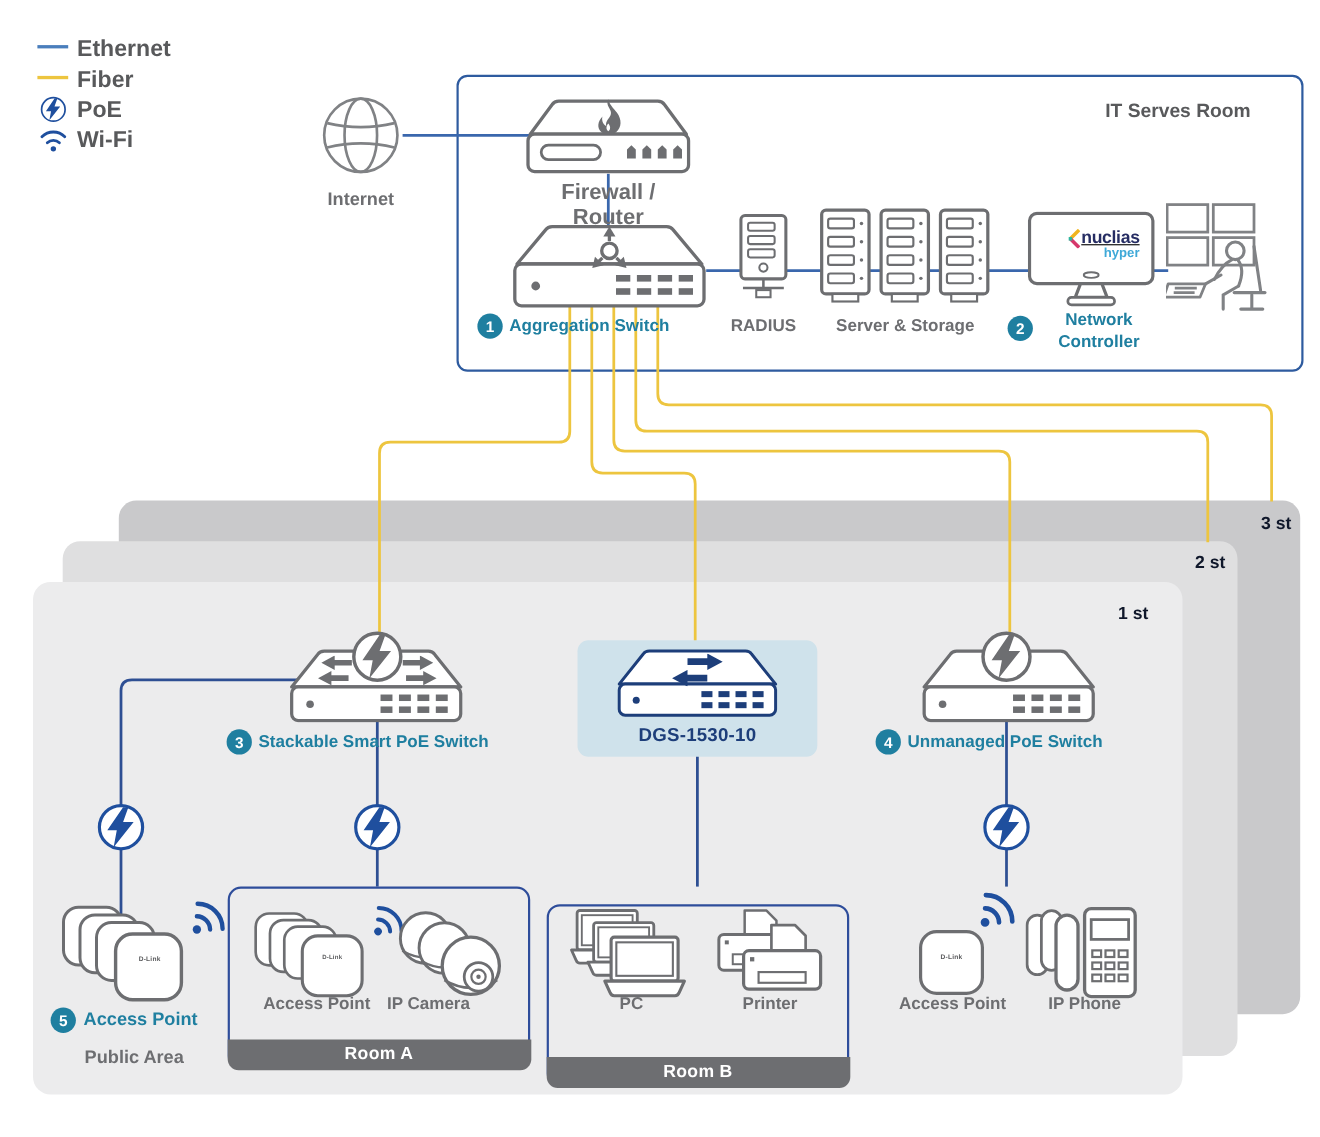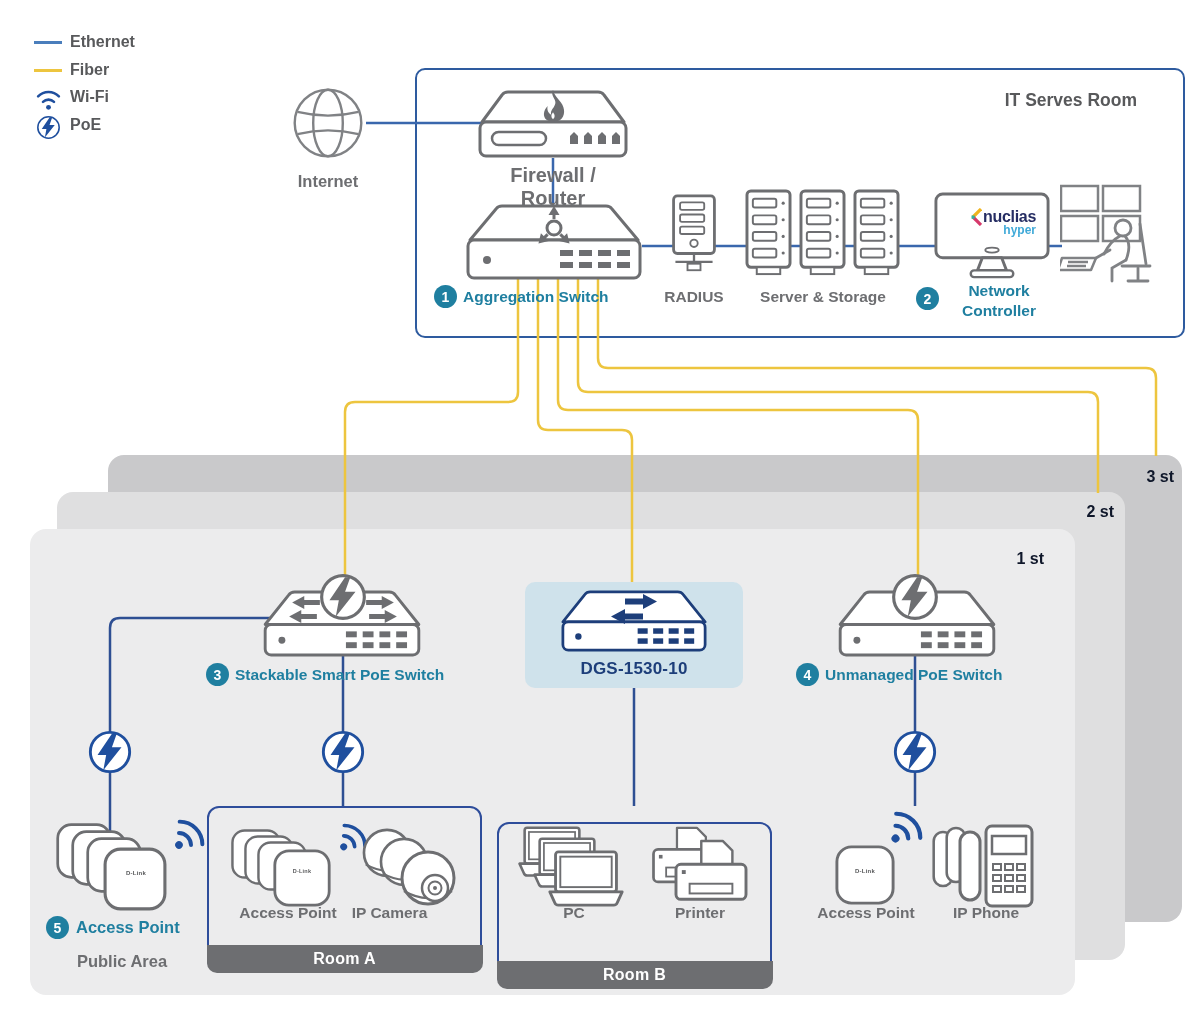--- a/index.html
+++ b/index.html
@@ -5,21 +5,21 @@
   html,body{margin:0;padding:0;background:#fff;}
   #canvas{position:relative;width:1200px;height:1034px;background:#fff;overflow:hidden;
           font-family:"Liberation Sans","DejaVu Sans",sans-serif;}
   .abs{position:absolute;}
   .z1{z-index:1}.z2{z-index:2}.z3{z-index:3}.z4{z-index:4}
   
   .glabel{color:#6d6e71;font-weight:700;font-size:15.5px;text-align:center;}
   .glabel-big{color:#6d6e71;font-weight:700;font-size:16.5px;text-align:center;}
   .teal-label{color:#1f7fa0;font-weight:700;font-size:15.5px;}
   .navy-label{color:#1d3e7a;font-weight:700;font-size:17px;text-align:center;letter-spacing:.2px;}
-  .dark-label{color:#58595b;font-weight:700;font-size:16px;}
+  .dark-label{color:#58595b;font-weight:700;font-size:21px;}
   .title{color:#58595b;font-weight:700;font-size:17.5px;}
   .floor-label{color:#0f172a;font-weight:700;font-size:16px;text-align:right;}
   .badge{width:23px;height:23px;border-radius:50%;background:#1f7fa0;color:#fff;
          display:flex;align-items:center;justify-content:center;
          font-size:14px;font-weight:700;}
   
   .it-box{border:2px solid #2e5b9f;border-radius:10px;background:#fff;}
   .floor{border-radius:16px;}
   .room-box{border:2.5px solid #2e4d9b;border-radius:12px;background:#ececed;}
   .room-footer{position:absolute;left:-2.5px;right:-2.5px;bottom:-2.5px;height:28px;
@@ -29,21 +29,21 @@
   .dgs-box{background:#cfe2eb;border-radius:10px;}
   
   .ic-gray{color:#6d6e71;}
   .ic-mid{color:#808285;}
   .ic-navy{color:#1d3e7a;}
   .ic-blue{color:#1f4f9e;}
   .rot45{transform:rotate(45deg);}
   .swatch{height:0;border-top:3px solid;}
   .ap-logo{position:absolute;text-align:center;font-weight:700;color:#58595b;letter-spacing:.2px;}
   .nuclias-wrap{display:flex;flex-direction:column;align-items:flex-end;}
-  .nuclias-row{display:flex;align-items:center;gap:1px;}
+  .nuclias-row{display:flex;align-items:center;gap:1px;text-decoration:underline;}
   .nuclias-brand{color:#262d63;font-weight:800;font-size:16px;letter-spacing:-.3px;}
   .nuclias-sub{color:#3fa9d8;font-weight:700;font-size:12px;margin-top:-3px;}
 </style>
 </head>
 <body>
 
 <div id="canvas">
 
   <svg width="0" height="0" style="position:absolute" aria-hidden="true">
     <defs>
@@ -204,30 +204,30 @@
   <div class="abs z3" style="left:28px;top:32px;width:180px;">
     <div style="position:relative;height:28px;">
       <div class="abs swatch" style="left:6px;top:9px;width:28px;color:#4a7ebc;border-color:#4a7ebc;"></div>
       <div class="abs dark-label" style="left:42px;top:1px;">Ethernet</div>
     </div>
     <div style="position:relative;height:27px;">
       <div class="abs swatch" style="left:6px;top:9px;width:28px;color:#edc53f;border-color:#edc53f;"></div>
       <div class="abs dark-label" style="left:42px;top:1px;">Fiber</div>
     </div>
     <div style="position:relative;height:28px;">
+      <svg class="abs ic-blue" style="left:8px;top:0px;" width="25" height="25" viewBox="0 0 48 48">
+          <use href="#sym-poe"></use>
+        </svg>
+      <div class="abs dark-label" style="left:42px;top:1px;">PoE</div>
+    </div>
+    <div style="position:relative;height:28px;">
       <svg class="abs ic-blue" style="left:7px;top:2px;" width="27" height="22" viewBox="0 0 44 36">
           <use href="#sym-wifi"></use>
         </svg>
       <div class="abs dark-label" style="left:42px;top:1px;">Wi-Fi</div>
-    </div>
-    <div style="position:relative;height:28px;">
-      <svg class="abs ic-blue" style="left:8px;top:0px;" width="25" height="25" viewBox="0 0 48 48">
-          <use href="#sym-poe"></use>
-        </svg>
-      <div class="abs dark-label" style="left:42px;top:1px;">PoE</div>
     </div>
   </div>
 
   <svg class="abs z3 ic-mid" style="left:291px;top:86px;" width="74" height="74" viewBox="0 0 80 80">
       <use href="#sym-globe"></use>
     </svg>
   <div class="abs glabel-big z3" style="left:278px;top:172px;width:100px;">Internet</div>
 
   <svg class="abs z3 ic-gray" style="left:478px;top:90px;" width="150" height="70" viewBox="0 0 150 70">
     <path d="M30,2 h90 q4,0 6,3 l20,27 h-142 l20,-27 q2,-3 6,-3 z" fill="#fff" stroke="currentColor" stroke-width="3" stroke-linejoin="round"></path>

